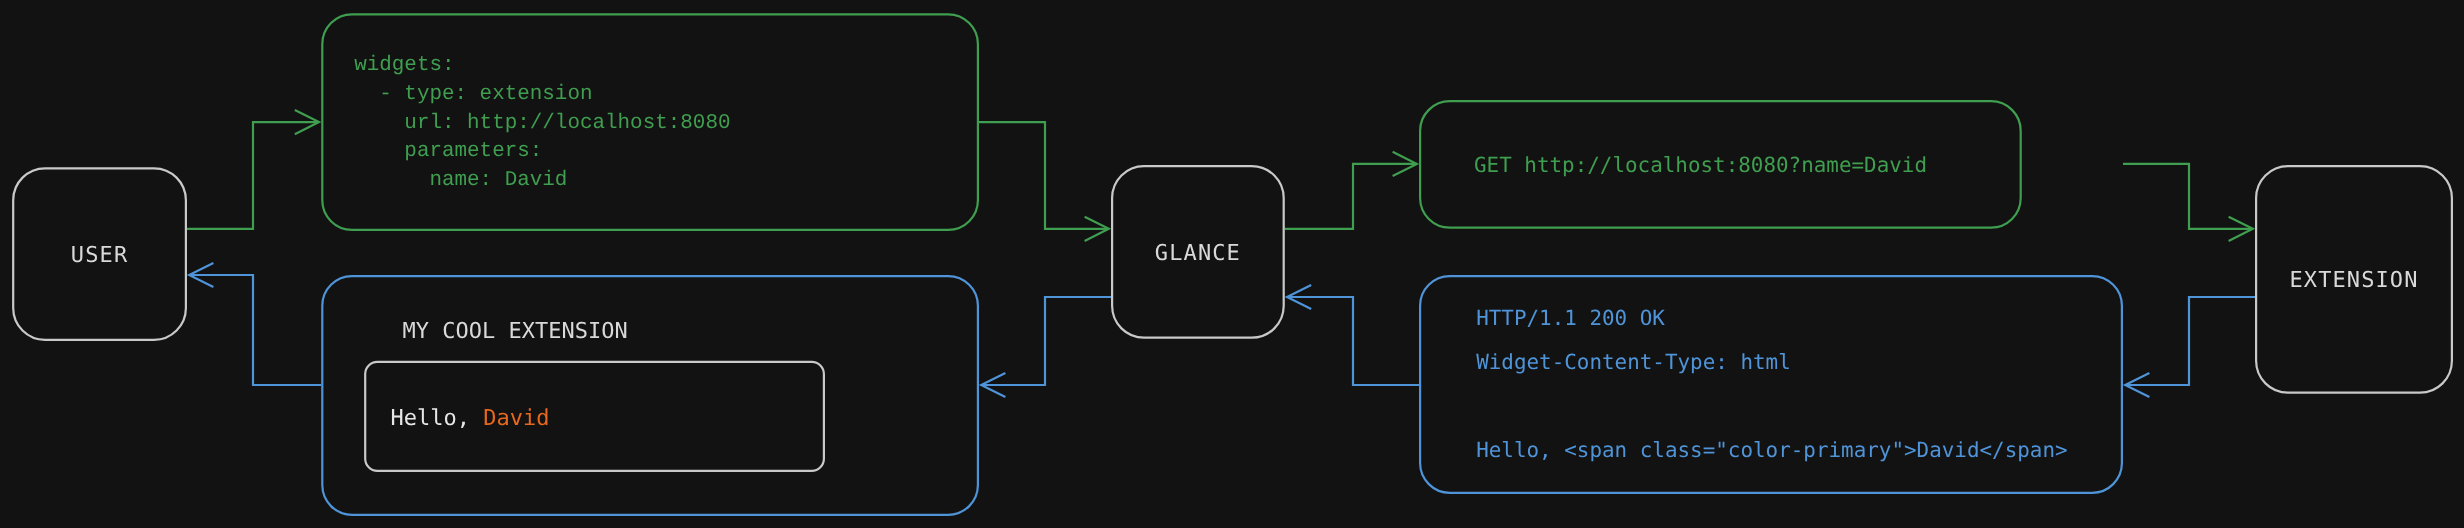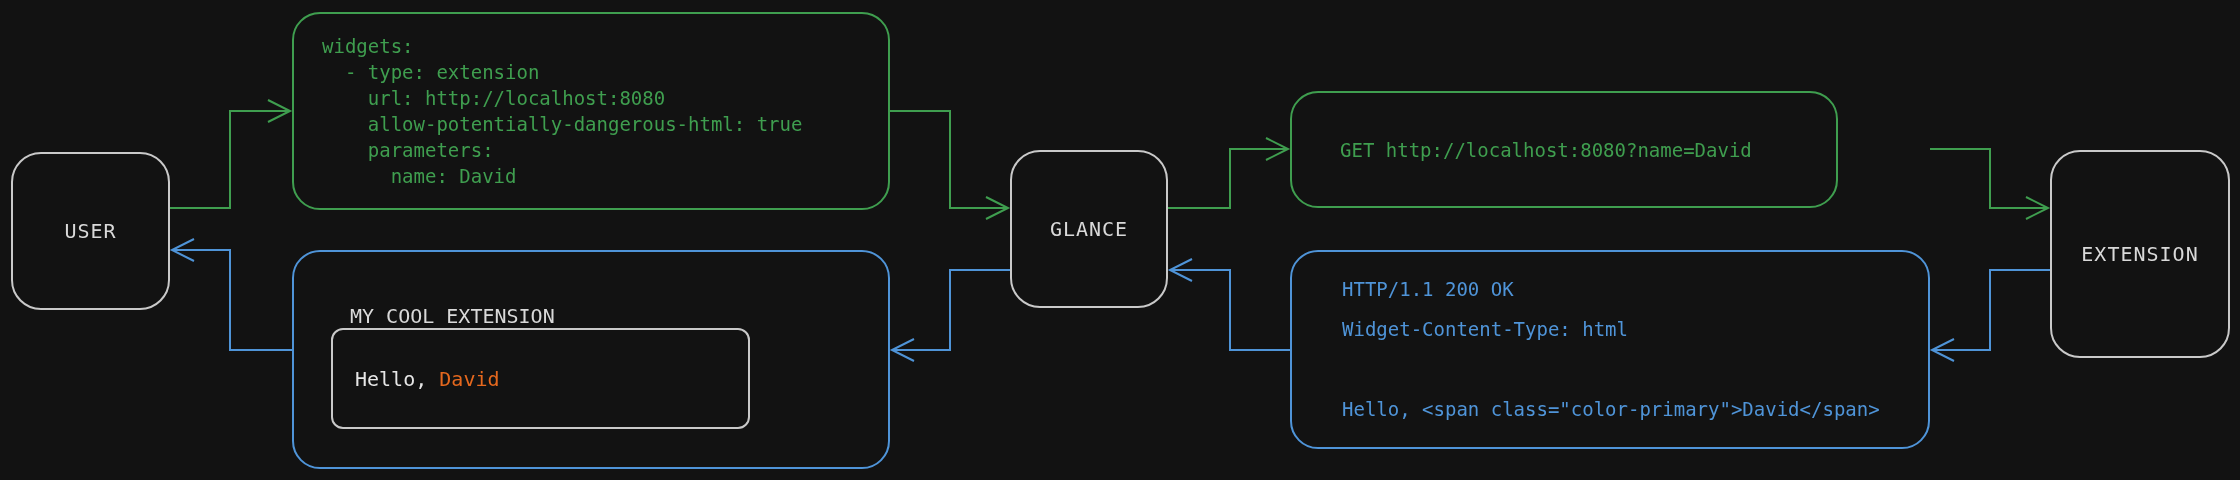--- a/index.html
+++ b/index.html
@@ -43,40 +43,39 @@
     justify-content: center;
   }
   .msg-green { border-color: var(--c-green, #3f9e4f); color: var(--c-green, #3f9e4f); }
   .msg-blue  { border-color: var(--c-blue, #4f94d8); color: var(--c-blue, #4f94d8); }
   .code-line {
     white-space: pre;
     font-size: 19px;
   }
   .lh26 { height: 26px; line-height: 26px; }
   .lh25 { height: 25px; line-height: 25px; }
-  .pad-config { padding-left: 28px; }
+  .pad-config { padding-left: 28px; font-family: Liberation Mono, monospace; }
   .pad-request { padding-left: 48px; }
   .pad-response { padding-left: 50px; }
   
   .user-box      { left: 11px;   top: 152px; width: 159px; height: 158px; }
   .glance-box    { left: 1010px; top: 150px; width: 158px; height: 158px; }
   .extension-box { left: 2050px; top: 150px; width: 180px; height: 208px; }
   
   .config-box   { left: 292px;  top: 12px;  width: 598px; height: 198px; }
   .request-box  { left: 1290px; top: 91px;  width: 548px; height: 117px; }
   .response-box { left: 1290px; top: 250px; width: 640px; height: 199px; gap: 15px; }
   .widget-box   { left: 292px;  top: 250px; width: 598px; height: 219px; border-radius: 28px; }
   .widget-title {
     position: absolute;
-    left: 56px;
+    left: 72px;
     top: 36px;
     color: var(--c-label_text, #d9d9d9);
     font-size: 20px;
     white-space: pre;
-    margin-top: 16px;
   }
   .widget-inner-box {
     position: absolute;
     left: 37px;
     top: 76px;
     width: 419px;
     height: 101px;
     box-sizing: border-box;
     border: 2px solid var(--c-inner_border, #c9c9c9);
     border-radius: 12px;
@@ -124,21 +123,20 @@
     <span>GLANCE</span>
   </div>
   <div class="box node extension-box">
     <span>EXTENSION</span>
   </div>
 
   <div class="box msg msg-green config-box pad-config">
     <div class="code-line lh26">widgets:</div>
     <div class="code-line lh26">  - type: extension</div>
     <div class="code-line lh26">    url: http://localhost:8080</div>
-    <div class="code-line lh26">    allow-potentially-dangerous-html: true</div>
     <div class="code-line lh26">    parameters:</div>
     <div class="code-line lh26">      name: David</div>
   </div>
 
   <div class="box msg msg-green request-box pad-request">
     <div class="code-line lh26">GET http://localhost:8080?name=David</div>
   </div>
 
   <div class="box msg msg-blue response-box pad-response">
     <div class="code-line lh25">HTTP/1.1 200 OK</div>

